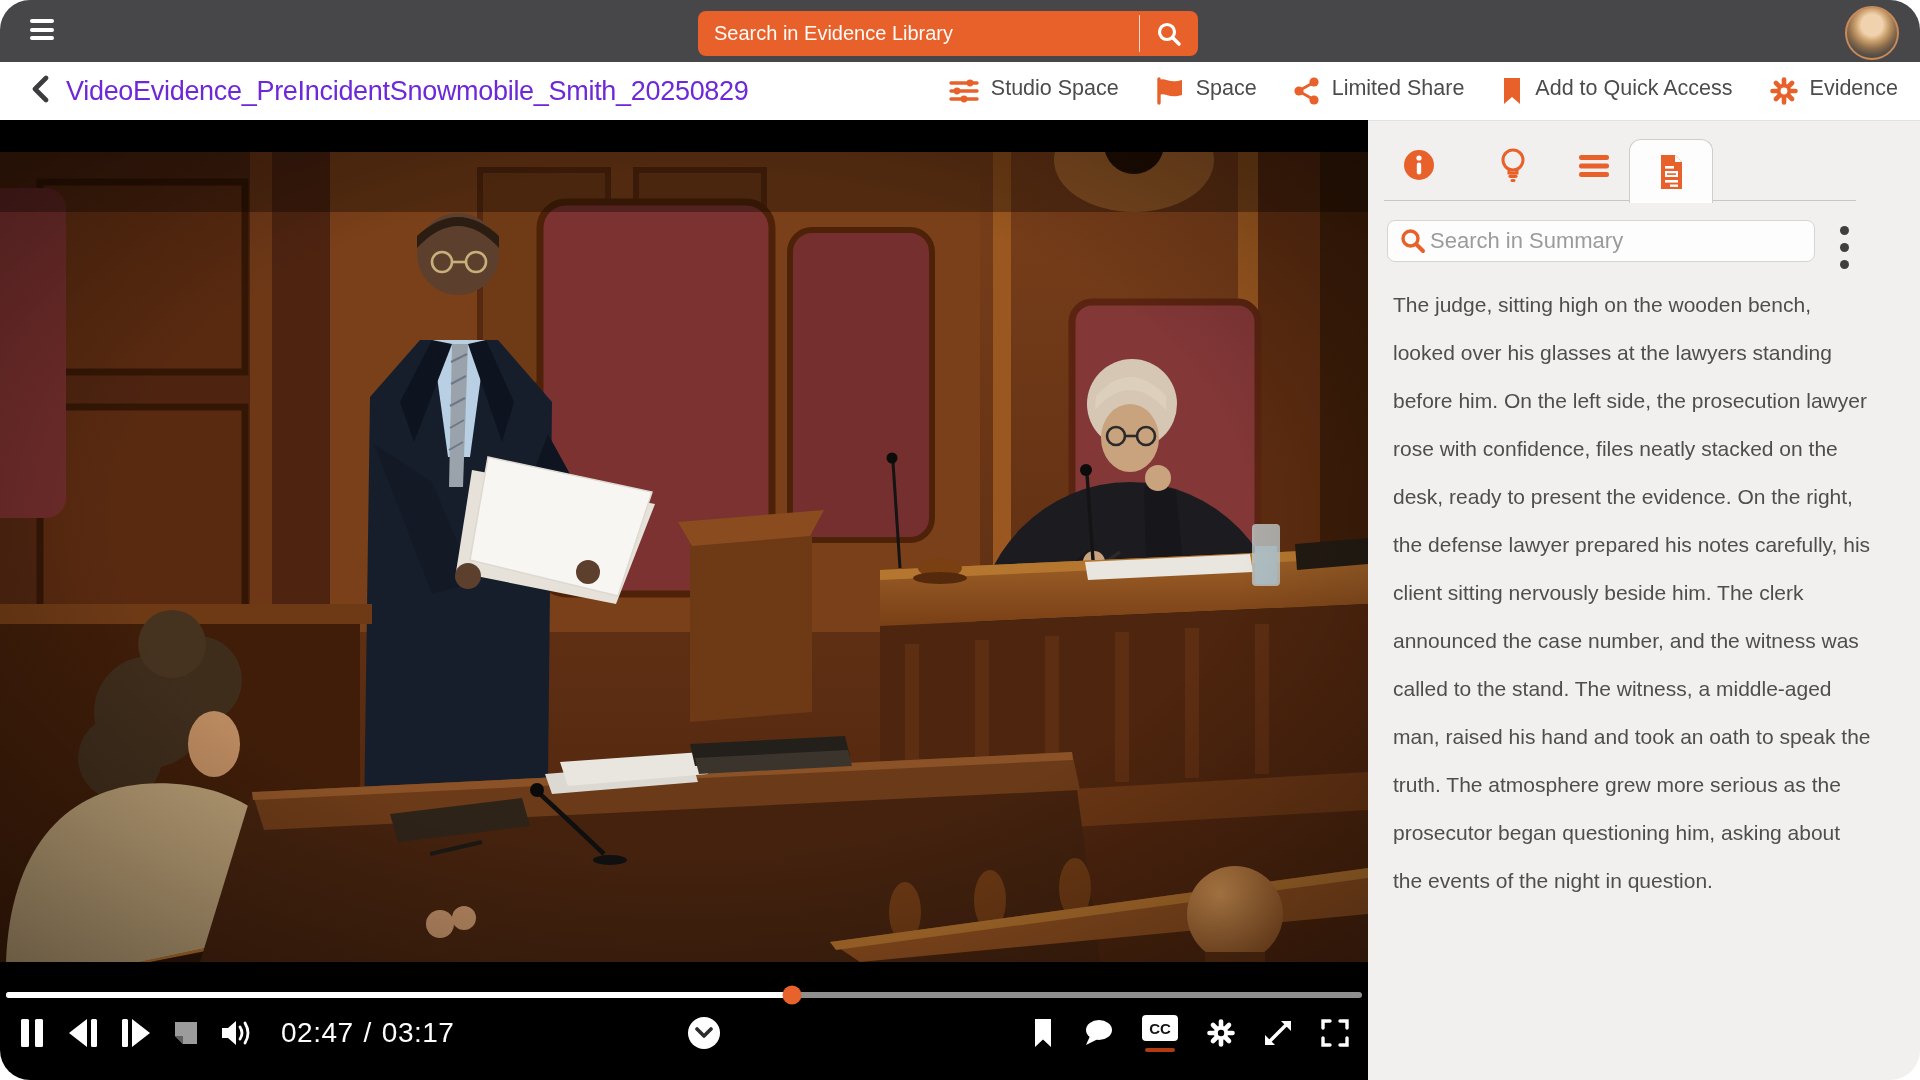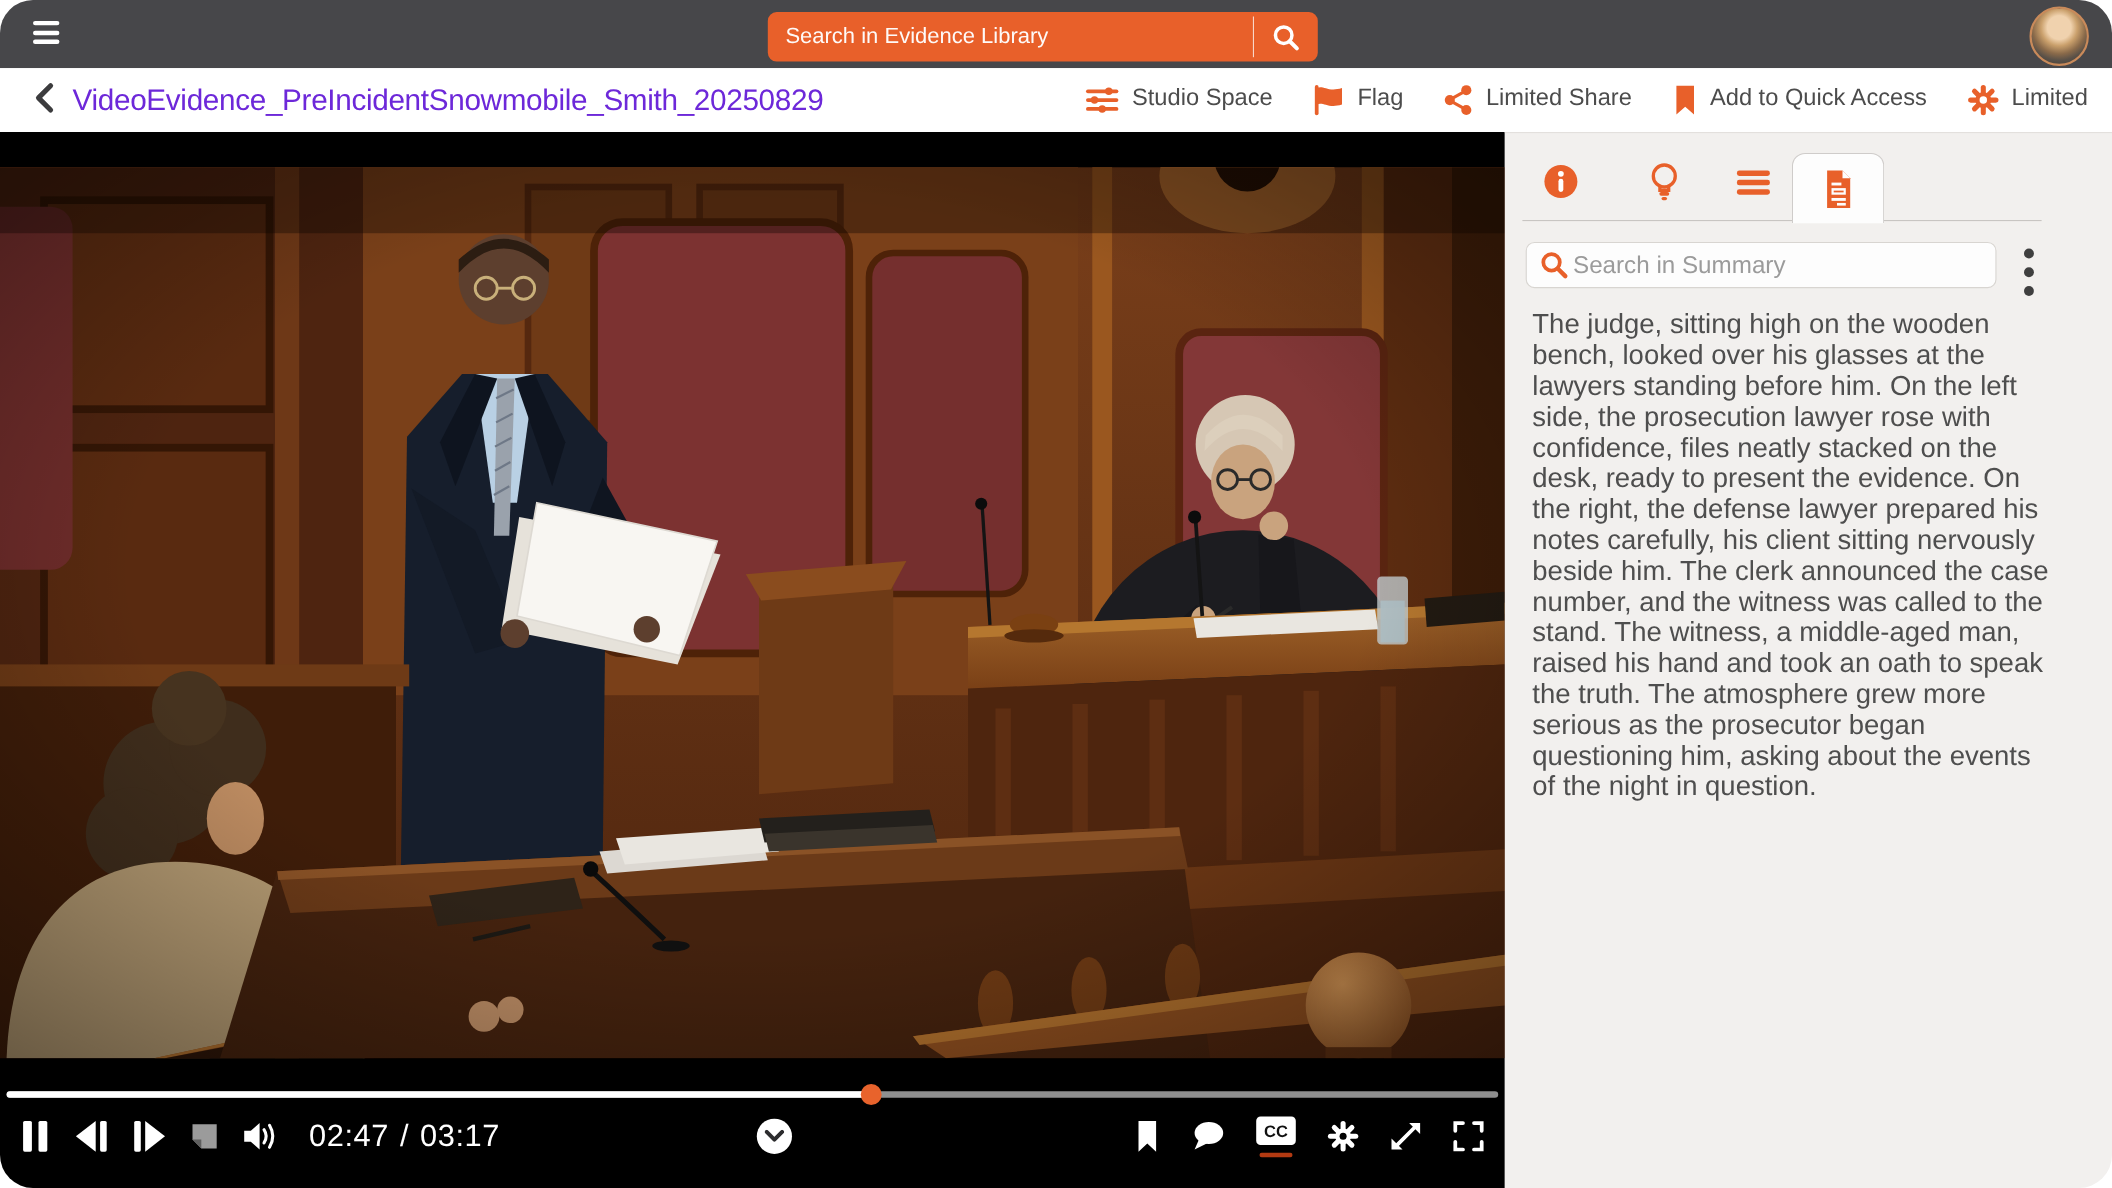--- a/index.html
+++ b/index.html
@@ -51,21 +51,21 @@
   .tab { position:absolute; top:14px; width:66px; height:60px; background:none; border:0; cursor:pointer; display:flex; align-items:center; justify-content:center; z-index:2; }
   .tab.active { top:18px; width:84px; height:64px; background:#fdfdfd; border:1px solid #cfccca; border-bottom:0; border-radius:12px 12px 0 0; }
   .tab-info { left:18px; } .tab-bulb { left:112px; } .tab-list { left:193px; } .tab-doc { left:261px; }
 
   .panel-search { position:absolute; left:19px; top:99px; width:428px; height:42px; background:#fdfdfd; border:1px solid #d8d5d1; border-radius:8px; display:flex; align-items:center; padding:0 12px; gap:4px; }
   .panel-search input { flex:1; border:0; outline:none; background:transparent; font-size:22px; color:#555; font-family:inherit; }
   .panel-search input::placeholder { color:#9b9b9b; }
   .kebab { position:absolute; left:460px; top:100px; width:32px; height:52px; background:none; border:0; cursor:pointer; display:flex; flex-direction:column; align-items:center; justify-content:center; gap:8px; }
   .kebab i { width:9px; height:9px; border-radius:50%; background:#3f3f3f; }
 
-  .summary { position:absolute; left:25px; top:160px; width:478px; font-size:25px; line-height:28px; color:#4e4e4e; }
+  .summary { position:absolute; left:25px; top:160px; width:478px; font-size:21px; line-height:48px; color:#4e4e4e; }
 </style>
 </head>
 <body>
 
 <div class="app">
 
   <header class="topbar">
     <button class="hamburger">
       <span></span>
         <span></span>
@@ -106,21 +106,21 @@
               <circle cx="16" cy="23" r="3.4"></circle>
           </g>
         </svg>
         <span class="lbl">Studio Space</span>
       </button>
       <button class="tb-action">
         <svg width="30" height="30" viewBox="0 0 30 30">
           <path d="M4,4 C10,1 14,8 27,4 L27,19 C14,23 10,16 4,19 Z" fill="#e8602a"></path>
           <line x1="4" y1="3" x2="4" y2="27" stroke="#e8602a" stroke-width="3.4" stroke-linecap="round"></line>
         </svg>
-        <span class="lbl">Flag</span>
+        <span class="lbl">Space</span>
       </button>
       <button class="tb-action">
         <svg width="28" height="30" viewBox="0 0 28 30">
           <g fill="#e8602a">
             <circle cx="21" cy="6" r="4.6"></circle>
               <circle cx="6" cy="15" r="4.6"></circle>
               <circle cx="21" cy="24" r="4.6"></circle>
           </g>
           <g stroke="#e8602a" stroke-width="2.8">
             <line x1="9" y1="13" x2="18" y2="8"></line>
@@ -139,21 +139,21 @@
         <svg width="30" height="30" viewBox="0 0 30 30">
           <g stroke="#e8602a" stroke-width="4.6" stroke-linecap="round">
             <line x1="15" y1="3.5" x2="15" y2="26.5"></line>
               <line x1="3.5" y1="15" x2="26.5" y2="15"></line>
             <line x1="7" y1="7" x2="23" y2="23"></line>
               <line x1="23" y1="7" x2="7" y2="23"></line>
           </g>
           <circle cx="15" cy="15" r="7.2" fill="#e8602a"></circle>
           <circle cx="15" cy="15" r="3.4" fill="#ffffff"></circle>
         </svg>
-        <span class="lbl">Limited</span>
+        <span class="lbl">Evidence</span>
       </button>
     </div>
   </div>
 
   <div class="video-area">
     <div class="video-frame">
       <svg width="1368" height="810" viewBox="0 0 1368 810" preserveAspectRatio="none">
         <defs>
           <linearGradient id="wall" x1="0" y1="0" x2="0" y2="1">
             <stop offset="0" stop-color="#7a3f1a"></stop>

